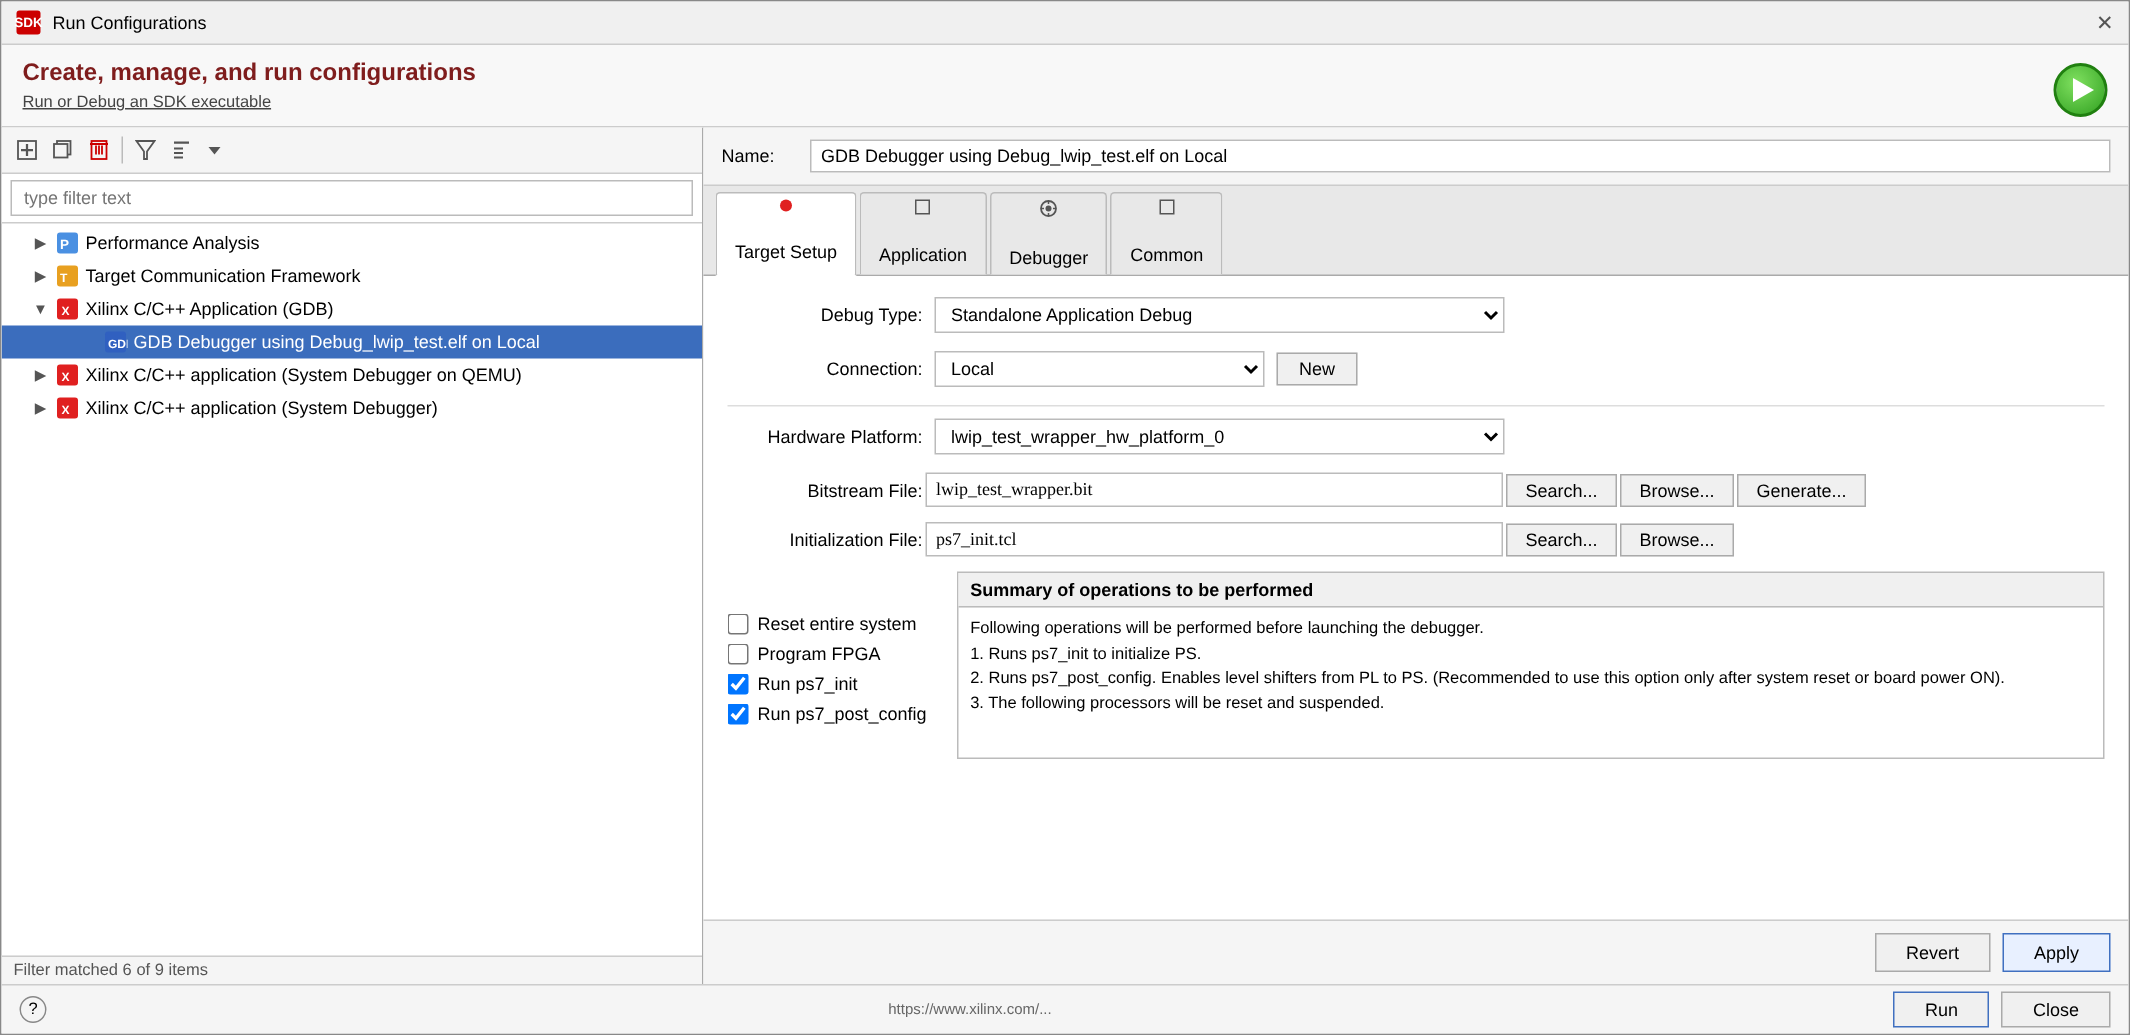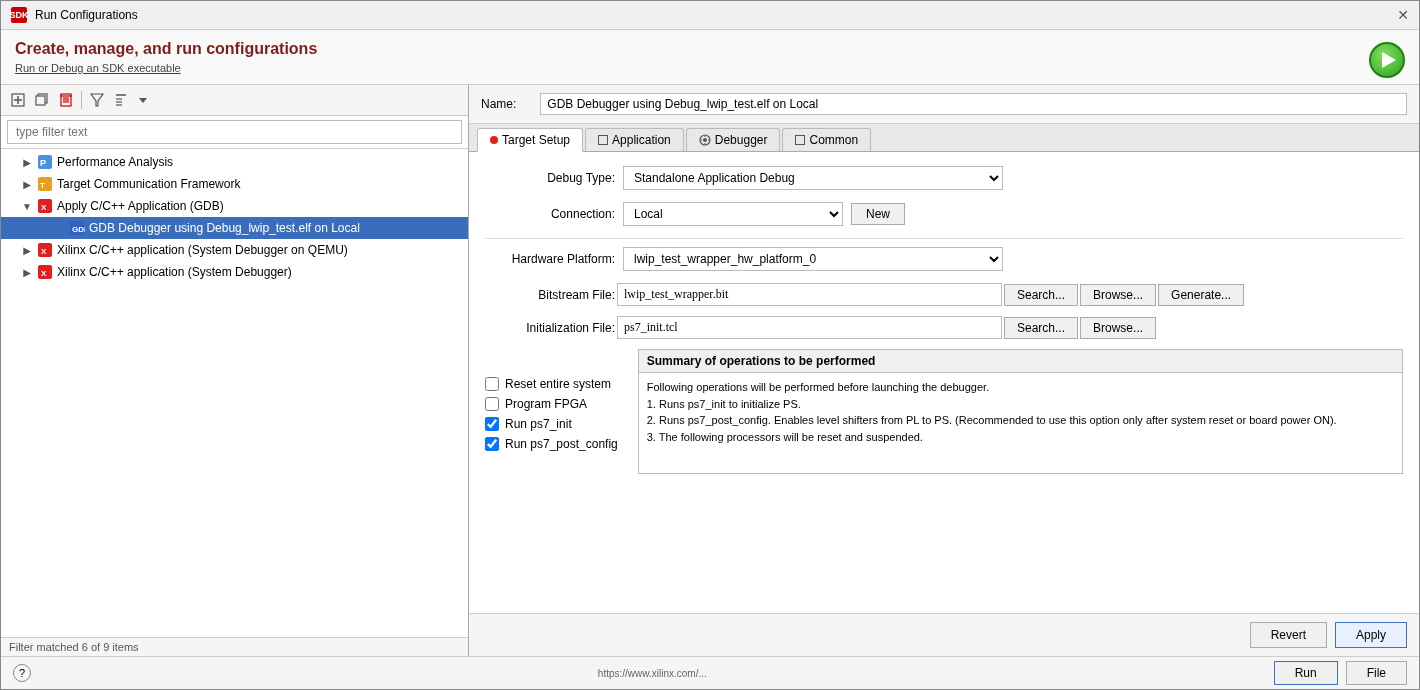--- a/index.html
+++ b/index.html
@@ -38,21 +38,21 @@
     
     .right-panel { flex: 1; display: flex; flex-direction: column; background: #f5f5f5; }
     .name-row { display: flex; align-items: center; padding: 8px 12px; gap: 24px; background: #f5f5f5; border-bottom: 1px solid #ccc; }
     .name-label { font-size: 12px; }
     .name-input { flex: 1; padding: 3px 6px; border: 1px solid #bbb; font-size: 12px; background: #fff; }
 
     .run-button { width: 36px; height: 36px; border-radius: 50%; background: radial-gradient(circle at 40% 35%, #80e060, #30a020); border: 2px solid #208010; cursor: pointer; display: flex; align-items: center; justify-content: center; margin-left: auto; }
     .run-triangle { width: 0; height: 0; border-top: 8px solid transparent; border-bottom: 8px solid transparent; border-left: 14px solid #fff; margin-left: 3px; }
 
     .tabs { display: flex; border-bottom: 1px solid #aaa; background: #e8e8e8; padding: 0 8px; padding-top: 4px; gap: 2px; }
-    .tab { padding: 4px 12px; border: 1px solid #bbb; border-bottom: none; background: #e8e8e8; cursor: pointer; font-size: 12px; border-radius: 3px 3px 0 0; display: flex; align-items: center; gap: 4px; }
+    .tab { padding: 4px 12px; border: 1px solid #bbb; border-bottom: none; background: #e8e8e8; cursor: pointer; font-size: 12px; border-radius: 3px 3px 0 0; display: flex; align-items: center; gap: 20px; flex-direction: column; }
     .tab.active { background: #fff; border-bottom: 1px solid #fff; margin-bottom: -1px; }
 
     .panel-content { flex: 1; padding: 14px 16px; background: #fff; overflow-y: auto; }
 
     .form-row { display: flex; align-items: center; margin-bottom: 12px; gap: 8px; }
     .form-label { width: 130px; text-align: right; font-size: 12px; color: #000; }
     .form-select { padding: 3px 6px; border: 1px solid #bbb; font-size: 12px; background: #fff; min-width: 200px; }
     .form-select-wide { min-width: 380px; }
     .connection-input { padding: 3px 6px; border: 1px solid #bbb; font-size: 12px; background: #fff; width: 220px; }
 
@@ -188,21 +188,21 @@
             </svg>
           <span>Target Communication Framework</span>
         </div>
 
         <div class="tree-item level1">
           <span class="tree-expand">▼</span>
           <svg width="16" height="16" viewBox="0 0 16 16">
               <rect x="1" y="1" width="14" height="14" rx="2" fill="#e02020"></rect>
               <text x="4" y="12" fill="white" font-size="8" font-weight="bold">X</text>
             </svg>
-          <span>Apply C/C++ Application (GDB)</span>
+          <span>Xilinx C/C++ Application (GDB)</span>
         </div>
 
         <div class="tree-item level3 selected">
           <span class="tree-expand"></span>
           <svg width="16" height="16" viewBox="0 0 16 16">
               <rect x="1" y="1" width="14" height="14" rx="2" fill="#3060c0"></rect>
               <text x="3" y="12" fill="white" font-size="8" font-weight="bold">GDB</text>
             </svg>
           <span>GDB Debugger using Debug_lwip_test.elf on Local</span>
         </div>
@@ -348,17 +348,17 @@
     </div>
   </div>
 
   <div class="footer">
     <div class="footer-help">
       <span>?</span>
     </div>
     <span class="footer-url">https://www.xilinx.com/...</span>
     <div class="footer-btns">
       <button class="footer-btn outlined">Run</button>
-      <button class="footer-btn">File</button>
+      <button class="footer-btn">Close</button>
     </div>
   </div>
 
 </div>
 
 </body></html>

